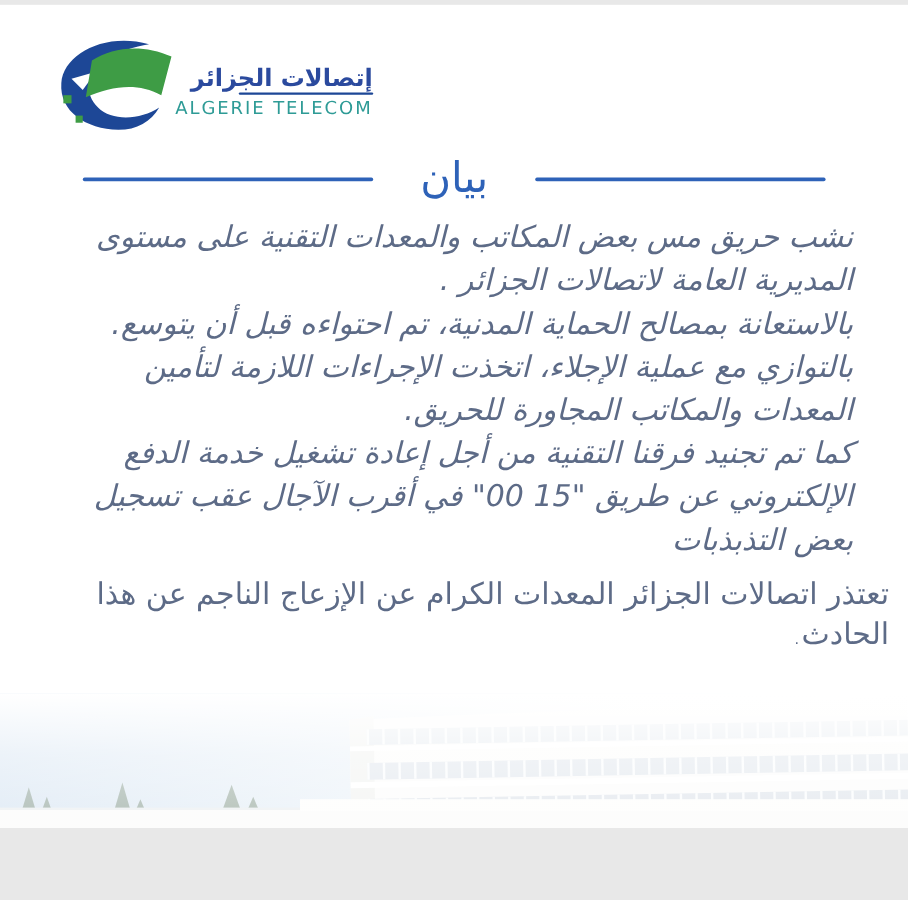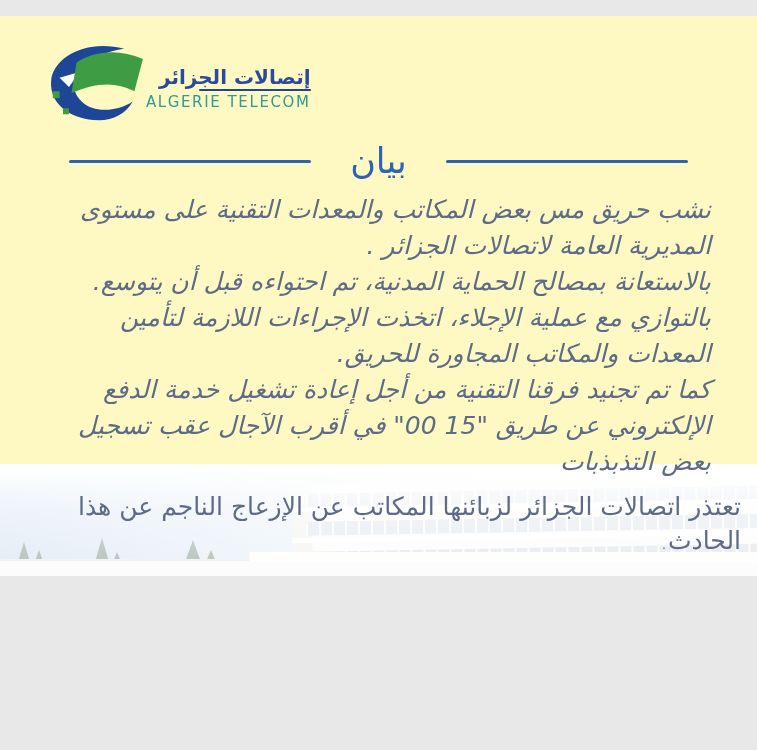--- a/index.html
+++ b/index.html
@@ -7,23 +7,23 @@
     --headline-navy:#283173;
     --body-slate:#5d6b87;
     --logo-blue:#2b4a9e;
     --logo-swoosh:#1d4796;
     --logo-green:#3e9c45;
     --logo-teal:#2e9b96;
   }
   html,body{margin:0;padding:0;background:#e8e8e8;}
   .page{
     position:relative;
-    width:757px;height:560px;
-    margin:16px auto;
-    background:#fef9c3;
+    width:757px;height:686px;
+    margin:4px auto;
+    background:#ffffff;
     overflow:hidden;
     font-family:"DejaVu Sans", sans-serif;
   }
   
   .logo{
     position:absolute;top:20px;left:46px;
     display:flex;align-items:center;gap:4px;
   }
   .logo-mark{width:102px;height:86px;flex:0 0 auto;}
   .logo-text{display:flex;flex-direction:column;align-items:flex-end;margin-left:-6px;margin-top:18px;}
@@ -118,21 +118,21 @@
     <span class="title-rule"></span>
   </div>
 
   <main class="content" dir="rtl">
     <div class="body-block">
         <p>نشب حريق مس بعض المكاتب والمعدات التقنية على مستوى المديرية العامة لاتصالات الجزائر .</p>
         <p>بالاستعانة بمصالح الحماية المدنية، تم احتواءه قبل أن يتوسع.</p>
         <p>بالتوازي مع عملية الإجلاء، اتخذت الإجراءات اللازمة لتأمين المعدات والمكاتب المجاورة للحريق.</p>
         <p>كما تم تجنيد فرقنا التقنية من أجل إعادة تشغيل خدمة الدفع الإلكتروني عن طريق "15 00" في أقرب الآجال عقب تسجيل بعض التذبذبات</p>
       </div>
-    <p class="apology">تعتذر اتصالات الجزائر لزبائنها المكاتب عن الإزعاج الناجم عن هذا الحادث.</p>
+    <p class="apology">تعتذر اتصالات الجزائر المعدات الكرام عن الإزعاج الناجم عن هذا الحادث.</p>
   </main>
 
   <svg class="photo" viewBox="0 0 757 112" aria-hidden="true">
     <defs>
       <linearGradient id="skyGrad" x1="0" y1="0" x2="1" y2="0">
         <stop offset="0" stop-color="#d6e4f2"></stop>
         <stop offset="0.38" stop-color="#e9f1f8"></stop>
         <stop offset="0.7" stop-color="#fbfcfd"></stop>
         <stop offset="1" stop-color="#ffffff"></stop>
       </linearGradient>

